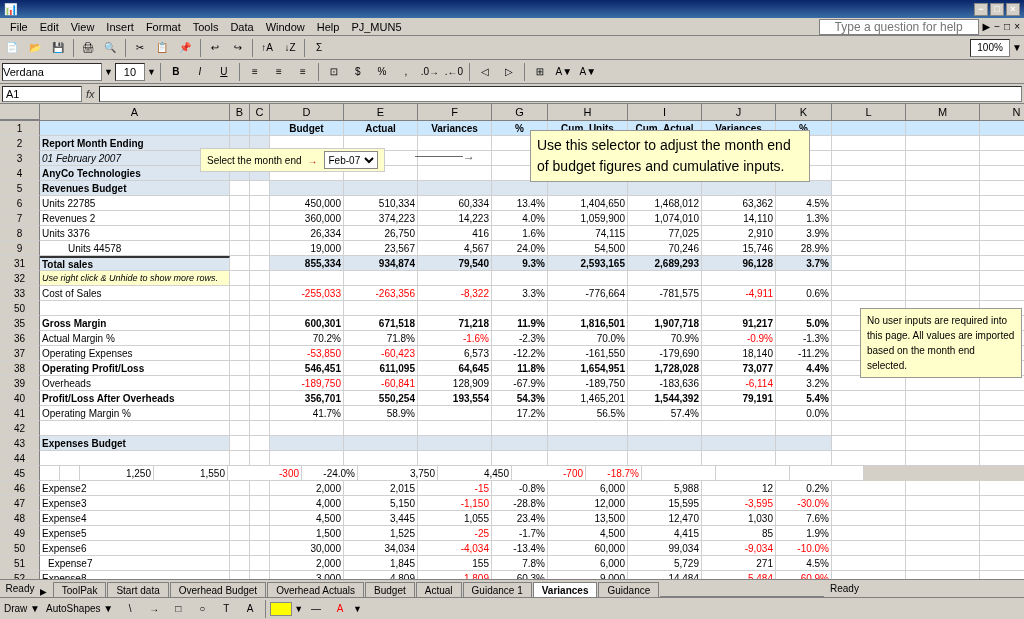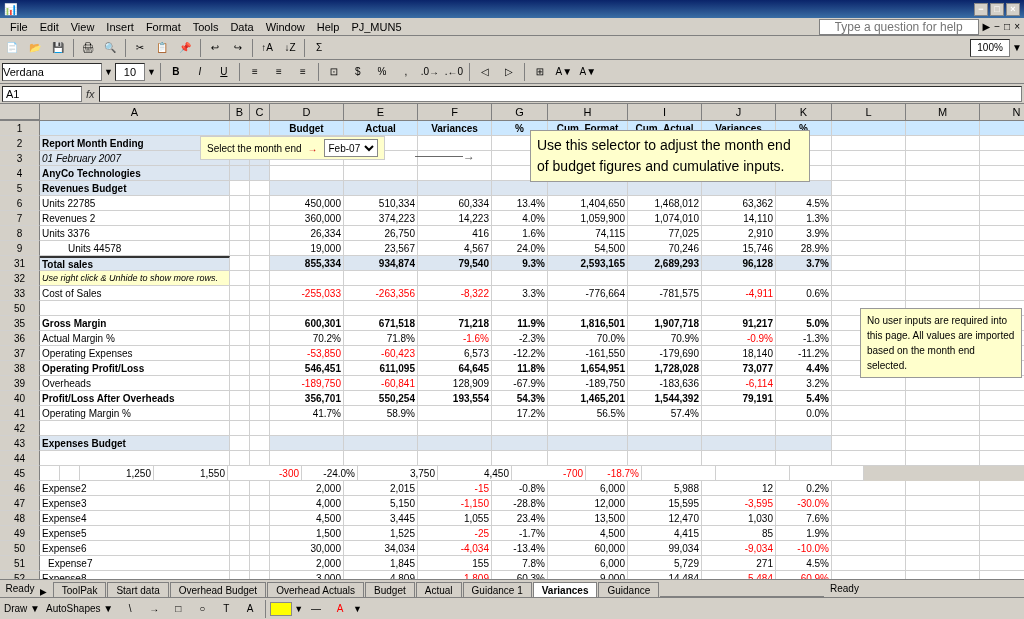--- a/index.html
+++ b/index.html
@@ -309,21 +309,21 @@
     <div class="grid-body" id="grid-body">
     <div class="grid-row">
           <div class="row-num">1</div>
           <div class="cell col-a" style="justify-content: flex-start; background: rgb(204, 232, 255); font-weight: bold;"></div>
           <div class="cell" style="width: 20px; min-width: 20px; background: rgb(204, 232, 255);"></div>
           <div class="cell" style="width: 20px; min-width: 20px; background: rgb(204, 232, 255);"></div>
           <div class="cell col-d" style="background: rgb(204, 232, 255); font-weight: bold; justify-content: center;">Budget</div>
           <div class="cell col-e" style="background: rgb(204, 232, 255); font-weight: bold; justify-content: center;">Actual</div>
           <div class="cell col-f" style="background: rgb(204, 232, 255); font-weight: bold; justify-content: center;">Variances</div>
           <div class="cell col-g" style="background: rgb(204, 232, 255); font-weight: bold; justify-content: center;">%</div>
-          <div class="cell col-h" style="background: rgb(204, 232, 255); font-weight: bold; justify-content: center;">Cum. Format</div>
+          <div class="cell col-h" style="background: rgb(204, 232, 255); font-weight: bold; justify-content: center;">Cum. Units</div>
           <div class="cell col-i" style="background: rgb(204, 232, 255); font-weight: bold; justify-content: center;">Cum. Actual</div>
           <div class="cell col-j" style="background: rgb(204, 232, 255); font-weight: bold; justify-content: center;">Variances</div>
           <div class="cell col-k" style="background: rgb(204, 232, 255); font-weight: bold; justify-content: center;">%</div>
           <div class="cell" style="width: 74px; min-width: 74px; background: rgb(204, 232, 255);"></div>
           <div class="cell" style="width: 74px; min-width: 74px; background: rgb(204, 232, 255);"></div>
           <div class="cell" style="width: 74px; min-width: 74px; background: rgb(204, 232, 255);"></div>
         </div>
         <div class="grid-row">
           <div class="row-num">2</div>
           <div class="cell col-a" style="justify-content: flex-start; font-weight: bold; background: rgb(220, 230, 241);">  Report Month Ending</div>
@@ -615,21 +615,21 @@
         </div>
         <div class="grid-row">
           <div class="row-num">40</div>
           <div class="cell col-a" style="justify-content: flex-start; font-weight: bold;">  Profit/Loss After Overheads</div>
           <div class="cell" style="width: 20px; min-width: 20px;"></div>
           <div class="cell" style="width: 20px; min-width: 20px;"></div>
           <div class="cell col-d" style="font-weight: bold;">356,701</div>
           <div class="cell col-e" style="font-weight: bold;">550,254</div>
           <div class="cell col-f" style="font-weight: bold;">193,554</div>
           <div class="cell col-g" style="font-weight: bold;">54.3%</div>
-          <div class="cell col-h" style="font-weight: bold;">1,465,201</div>
+          <div class="cell col-h" style="font-weight: normal;">1,465,201</div>
           <div class="cell col-i" style="font-weight: bold;">1,544,392</div>
           <div class="cell col-j" style="font-weight: bold;">79,191</div>
           <div class="cell col-k" style="font-weight: bold;">5.4%</div>
           <div class="cell" style="width: 74px; min-width: 74px;"></div>
           <div class="cell" style="width: 74px; min-width: 74px;"></div>
           <div class="cell" style="width: 74px; min-width: 74px;"></div>
         </div>
         <div class="grid-row">
           <div class="row-num">41</div>
           <div class="cell col-a" style="justify-content: flex-start;">  Operating Margin %</div>
@@ -870,21 +870,21 @@
     <div class="tb-btn" style="font-size:10px;">—</div>
     <div class="tb-btn" style="font-size:10px; color:red;">A</div>
     <span style="font-size:9px; cursor:pointer;">▼</span>
   </div>
 
   <div class="status-bar" style="position:absolute; bottom:22px; right:0; width:200px; height:18px; background:#d4d0c8; border-top:1px solid #808080; display:flex; align-items:center; padding:0 6px; font-size:10px;">
     <span>Ready</span>
   </div>
   <div style="position:absolute; bottom:22px; left:0; width:40px; height:18px; background:#d4d0c8; border-top:1px solid #808080; display:flex; align-items:center; justify-content:center; font-size:10px;">Ready</div>
 
-<div style="position: absolute; top: 136px; left: 200px; display: flex; align-items: center; gap: 6px; z-index: 10; background: rgb(255, 255, 204); border: 1px solid rgb(204, 204, 204); padding: 2px 6px;">
+<div style="position: absolute; top: 148px; left: 200px; display: flex; align-items: center; gap: 6px; z-index: 10; background: rgb(255, 255, 204); border: 1px solid rgb(204, 204, 204); padding: 2px 6px;">
       <span style="font-size: 10px; font-weight: normal;">Select the month end</span>
       <span style="font-size: 10px; color: rgb(204, 0, 0);">→</span>
       <select style="font-size: 10px; height: 18px; border: 1px solid rgb(136, 136, 136); background: white;"><option>Feb-07</option></select>
     </div>
     <div style="position: absolute; top: 130px; left: 530px; width: 280px; background: rgb(255, 255, 204); border: 1px solid rgb(153, 153, 153); padding: 4px 6px; font-size: 14px; line-height: 1.5; z-index: 20;">Use this selector to adjust the month end of budget figures and cumulative inputs.</div>
     <div style="position: absolute; top: 149px; left: 415px; color: rgb(85, 85, 85); font-size: 12px; z-index: 20;">————→</div>
     <div style="position: absolute; top: 308px; right: 2px; width: 162px; background: rgb(255, 255, 204); border: 1px solid rgb(153, 153, 153); padding: 4px 6px; font-size: 10px; line-height: 1.5; z-index: 20;">No user inputs are required into this page. All values are imported based on the month end selected.</div>
   </div>
 
 </body></html>

